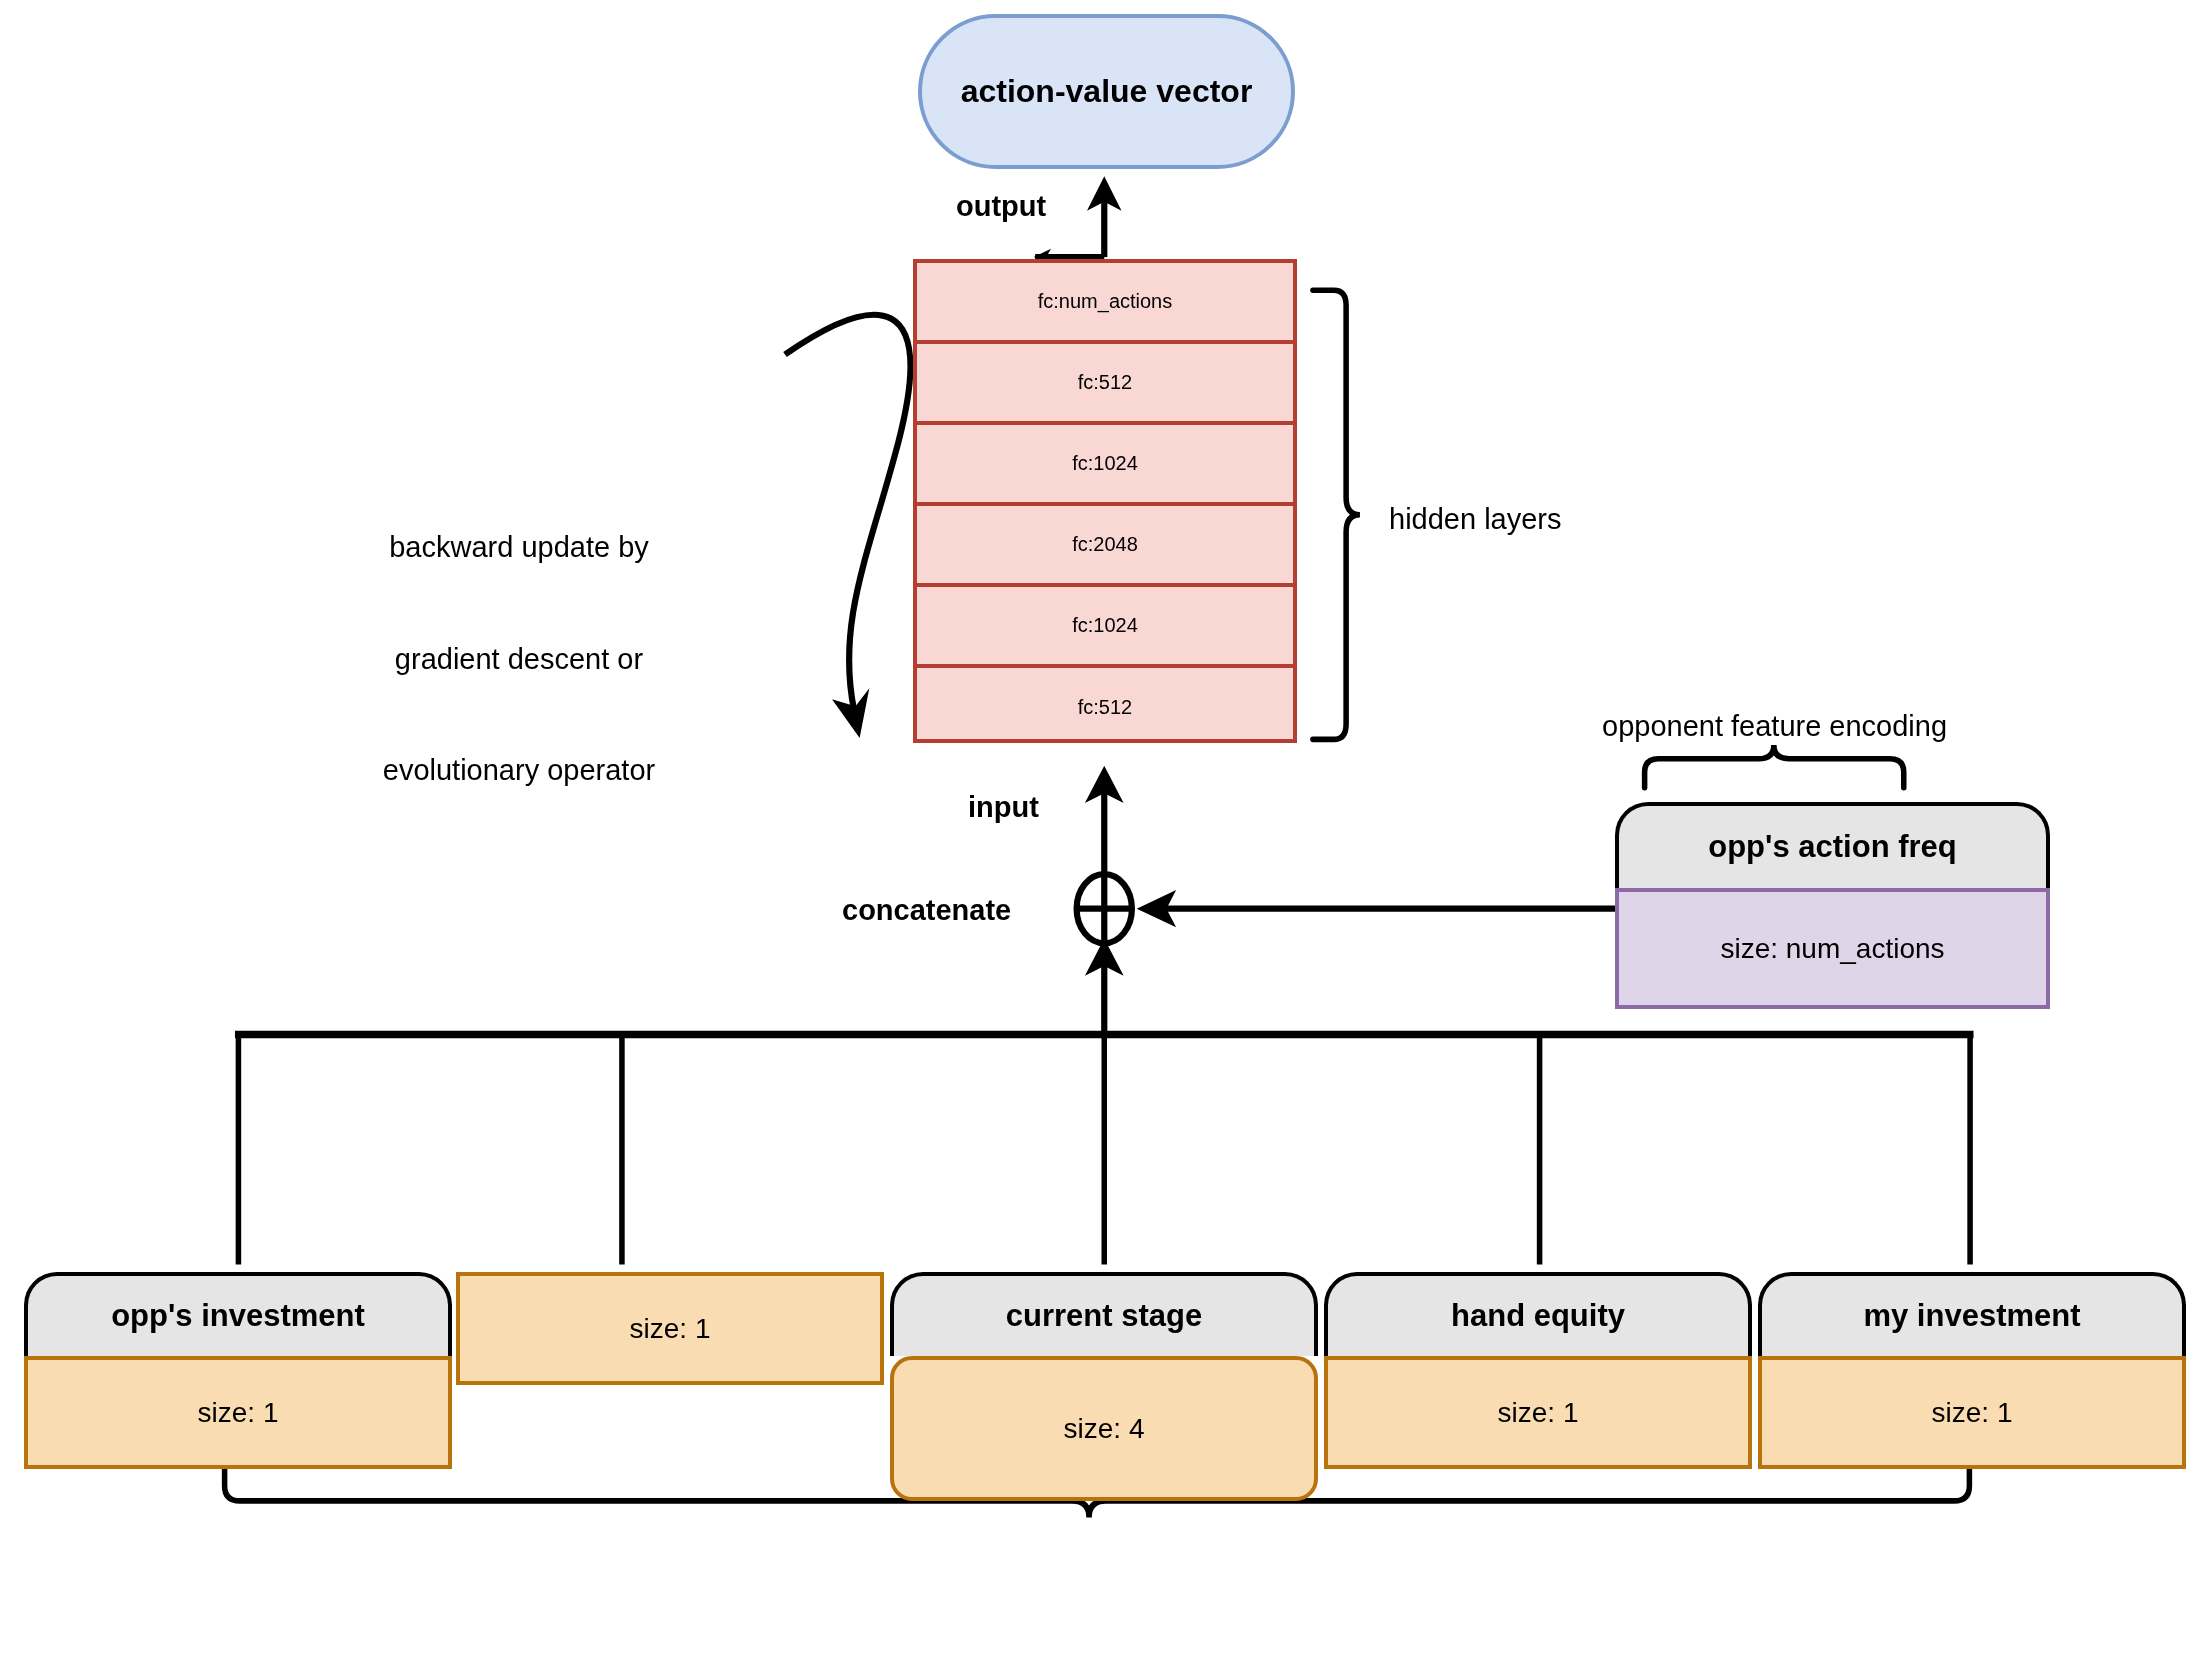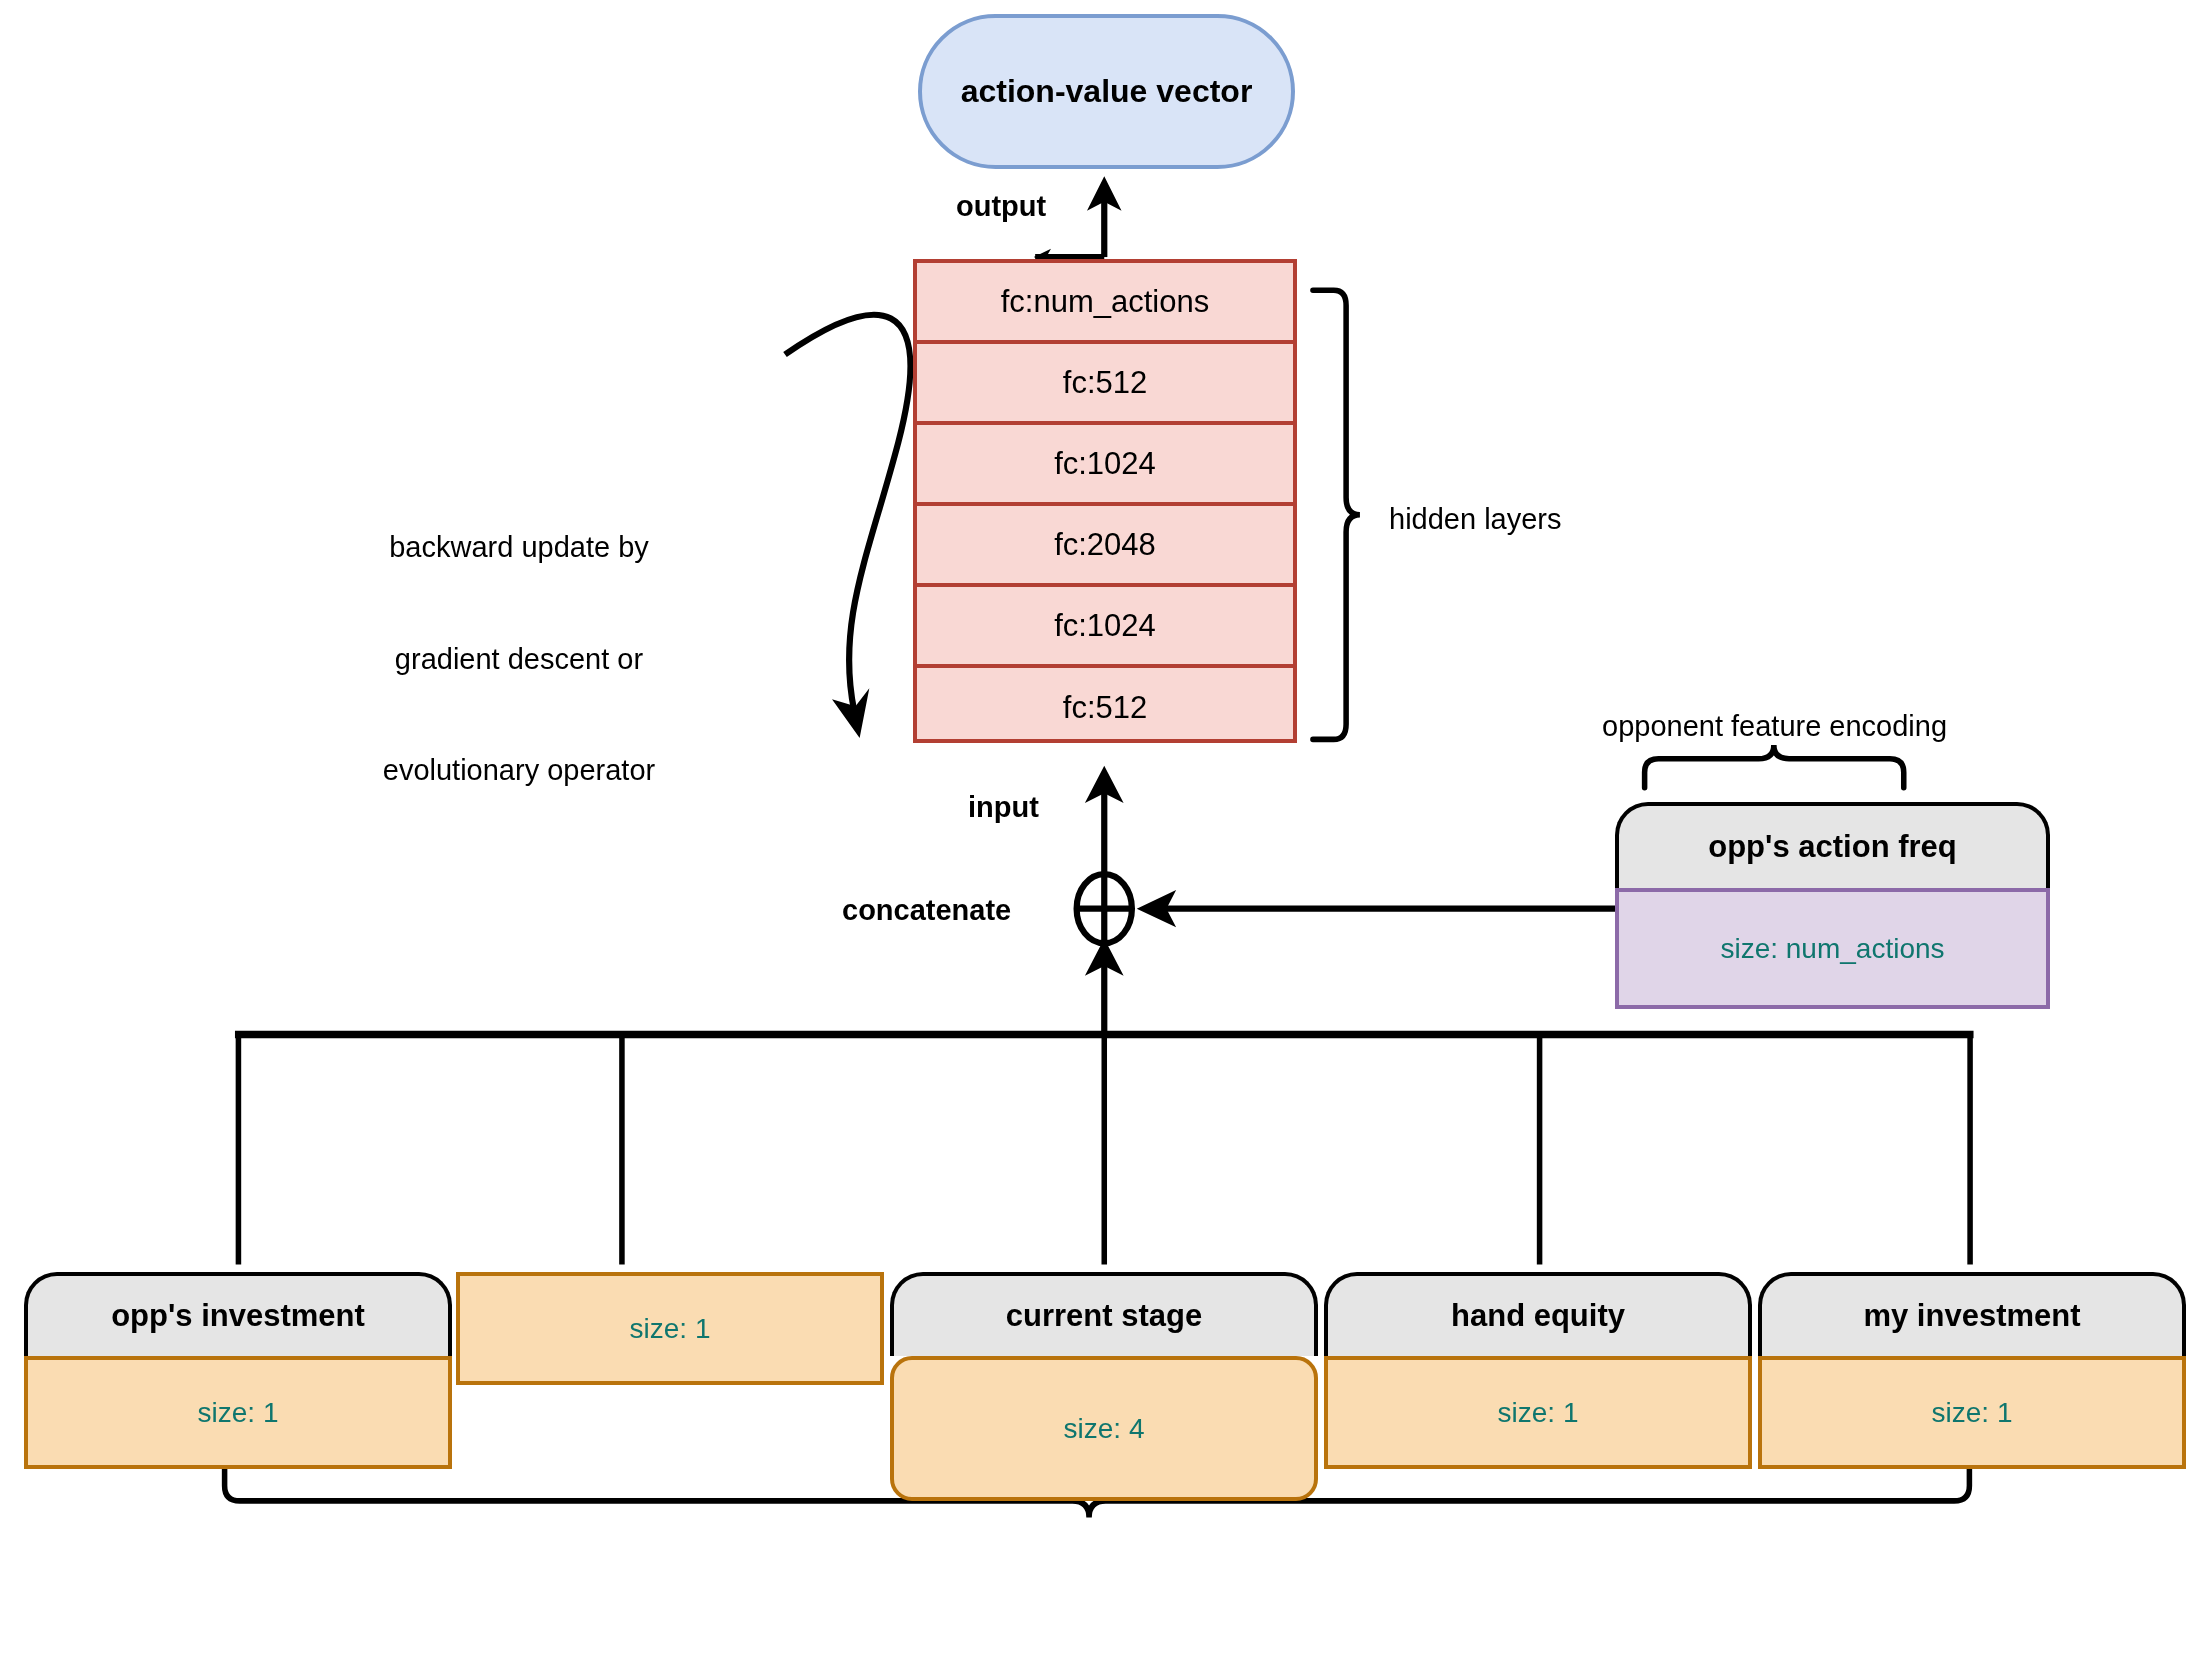--- a/index.html
+++ b/index.html
@@ -46,21 +46,21 @@
     position: absolute;
     box-sizing: border-box;
     border: 4.8px solid #b33f33;
     background: #f9d8d4;
   }
   .fc-row {
     box-sizing: border-box;
     display: flex;
     align-items: center;
     justify-content: center;
-    font-size: 31px;
+    font-size: 20px;
     color: #000;
     border-bottom: 4.8px solid #b33f33;
   }
   .fc-row:last-child { border-bottom: none; }
 
   
   .feat-box {
     position: absolute;
     box-sizing: border-box;
   }
@@ -77,21 +77,21 @@
     font-weight: bold;
     font-size: 31px;
     color: #000;
   }
   .feat-body {
     box-sizing: border-box;
     display: flex;
     align-items: center;
     justify-content: center;
     font-size: 28px;
-    color: #0f766e;
+    color: #000000;
   }
   .feat-body.orange {
     background: #fadcb2;
     border: 4.1px solid #b9730c;
   }
   .feat-body.purple {
     background: #e0d5e8;
     border: 4.1px solid #8c6aa8;
   }
 

